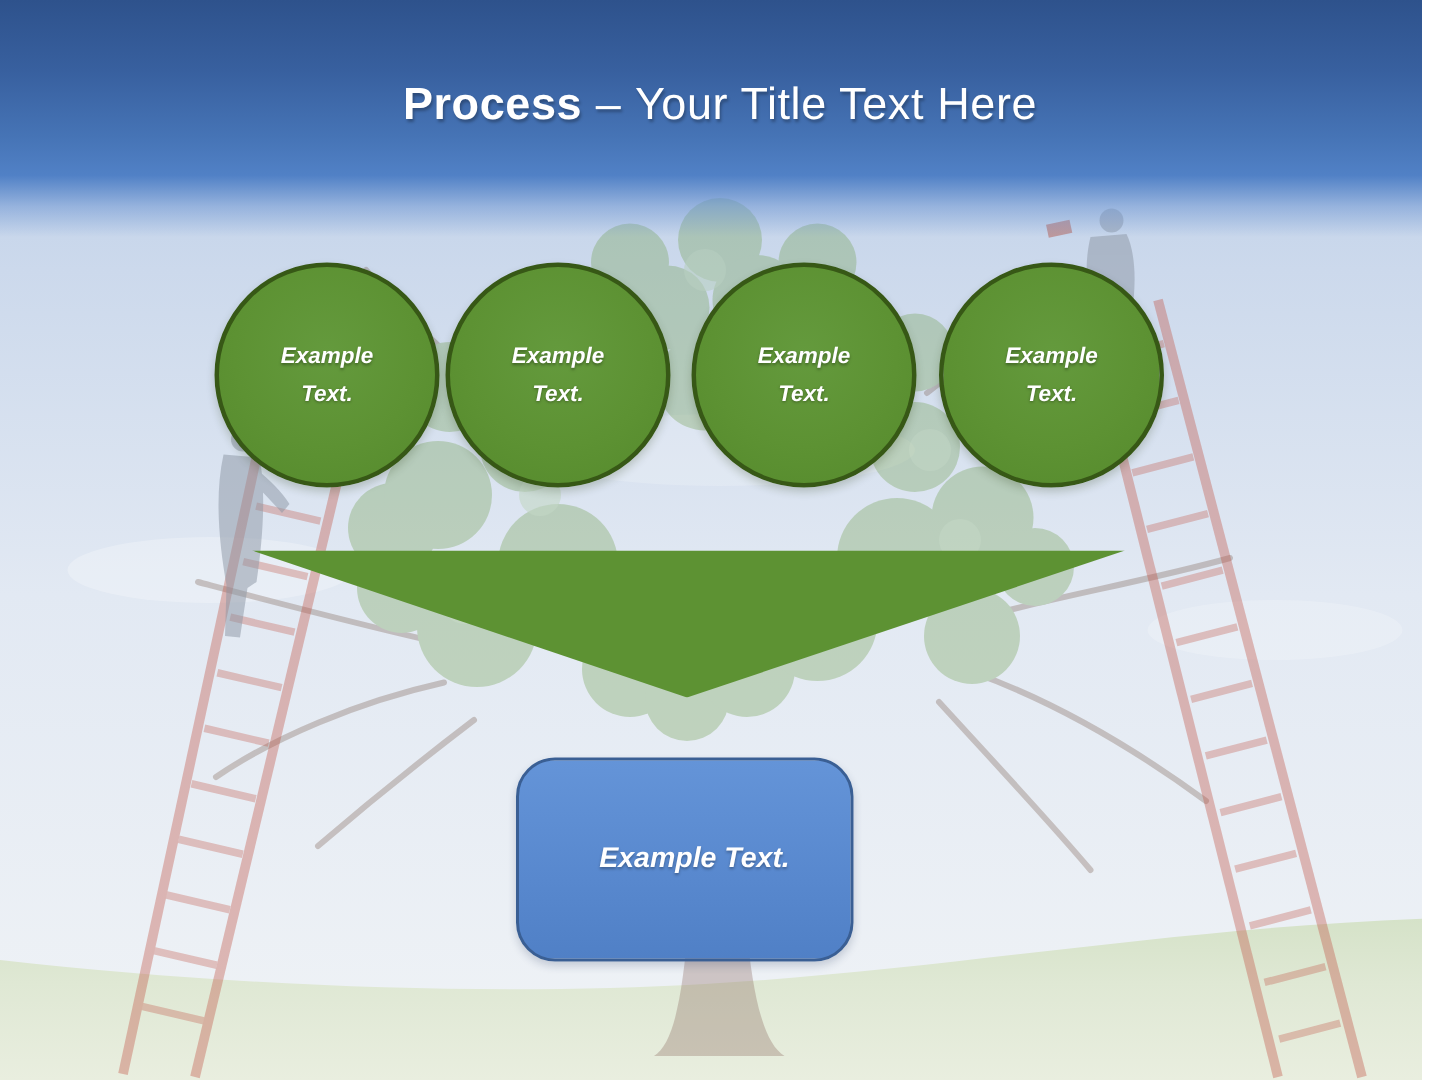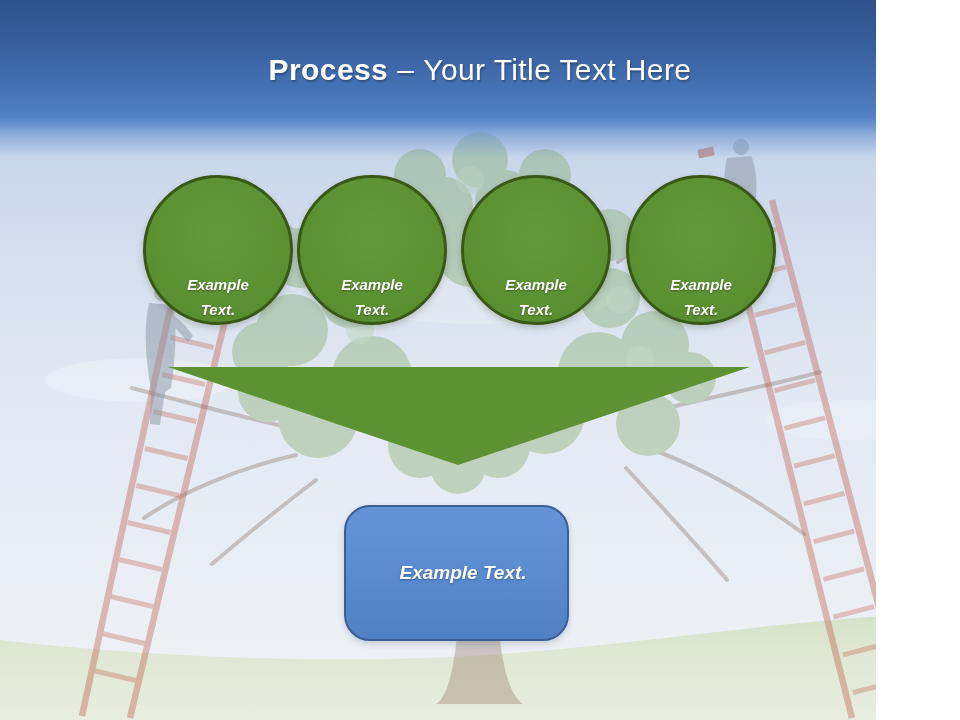--- a/index.html
+++ b/index.html
@@ -1,17 +1,17 @@
 <!DOCTYPE html>
 <html><head>
 <meta charset="utf-8">
 <style>
   html,body{margin:0;padding:0;background:#ffffff;}
   .slide{
-    position:relative;width:876px;height:720px;overflow:hidden;
+    position:relative;width:948px;height:720px;overflow:hidden;
     background:#eef2f6;font-family:"Liberation Sans",sans-serif;
   }
   svg.bg{position:absolute;left:0;top:0;}
 
   
   .title-band{
     position:absolute;top:0;left:0;width:960px;height:158px;
     background:linear-gradient(180deg,
       #2e528c 0%, #38609f 30%, #4674b6 58%, #5181c6 74%,
       rgba(110,150,210,0.55) 87%, rgba(160,190,230,0) 100%);
@@ -22,21 +22,21 @@
     letter-spacing:.4px;text-shadow:1px 2px 2px rgba(0,0,0,.28);
   }
   .slide-title .kw{font-weight:700;}
   .slide-title .sep{margin:0 9px;font-weight:400;}
 
   
   .step{
     position:absolute;top:175px;width:150px;height:150px;border-radius:50%;
     background:radial-gradient(circle at 50% 40%, #649a3d 0%, #5d9233 55%, #558a2c 100%);
     border:3.5px solid #375816;box-sizing:border-box;
-    display:flex;flex-direction:column;align-items:center;justify-content:flex-end;
+    display:flex;flex-direction:column;align-items:center;justify-content:center;
     text-align:center;color:#fff;font-style:italic;font-weight:700;
     font-size:15px;line-height:25px;
     text-shadow:0 1px 2px rgba(0,0,0,.35);
     box-shadow:0 3px 6px rgba(40,60,20,.22);
   }
   .s1{left:143px}.s2{left:297px}.s3{left:461px}.s4{left:626px}
   .step .line{display:block;}
 
   
   .arrow-svg{position:absolute;left:168px;top:367px;}

